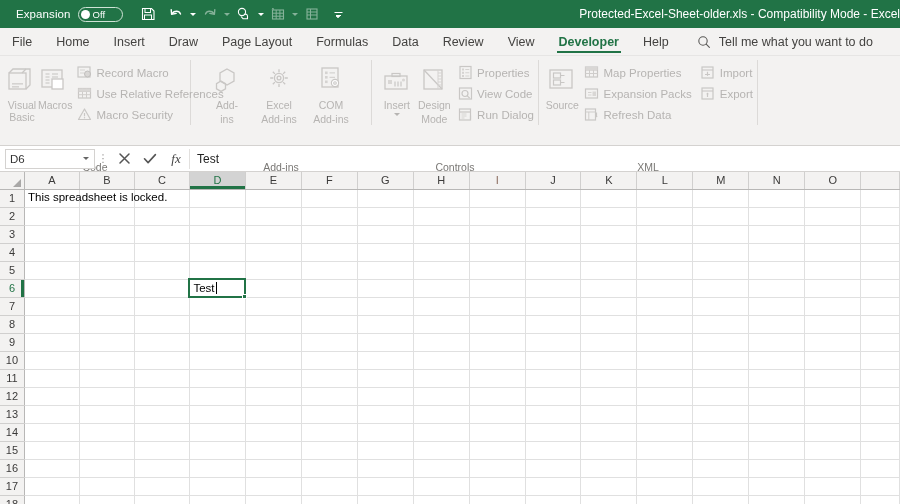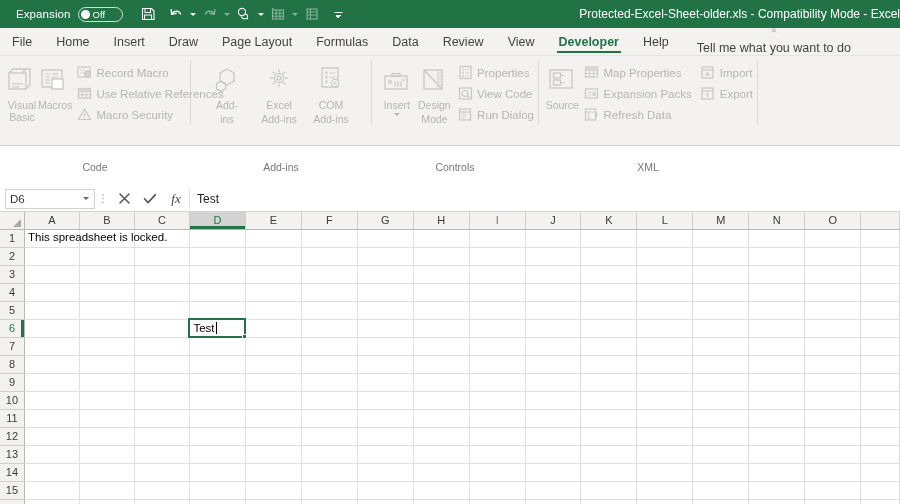--- a/index.html
+++ b/index.html
@@ -44,21 +44,21 @@
     border-bottom: 1px solid #e6e5e4; flex: 0 0 28px;
   }
   .tab {
     display: flex; align-items: center; padding: 0 12px; font-size: 12.5px; color: #444341;
     position: relative; white-space: nowrap; text-align: center;
   }
   .tab.active { color: #217346; font-weight: bold; }
   .tab.active .underline {
     position: absolute; left: 10px; right: 10px; bottom: 2px; height: 2.5px; background: #217346;
   }
-  .tellme { display: flex; align-items: center; gap: 8px; padding-left: 16px; color: #444341; font-size: 12.5px; flex-direction: column; }
+  .tellme { display: flex; align-items: center; gap: 8px; padding-left: 16px; color: #444341; font-size: 12.5px; }
   .tellme .mag { display: block; }
 
   
   .ribbon {
     height: 90px; background: #f3f2f1; display: flex; align-items: stretch;
     border-bottom: 1px solid #d4d2d0; flex: 0 0 90px; position: relative;
   }
   .group { position: relative; display: flex; flex-direction: column; height: 90px; }
   .group-body { flex: 1; display: flex; align-items: flex-start; padding-top: 4px; }
   .group-label {
@@ -77,21 +77,21 @@
   .smallcol { display: flex; flex-direction: column; padding-top: 2px; }
   .smallbtn {
     display: flex; align-items: center; gap: 4px; height: 21px;
     color: #b6b4b2; font-size: 11.5px; padding: 0 4px; white-space: nowrap;
   }
   .smallbtn .ic { width: 16px; height: 16px; display: flex; align-items: center; justify-content: center; }
 
   
   .formulabar {
     height: 26px; background: #ffffff; display: flex; align-items: center;
-    border-bottom: 1px solid #d4d2d0; flex: 0 0 26px; margin-top: 40px;
+    border-bottom: 1px solid #d4d2d0; flex: 0 0 26px;
   }
   .namebox {
     width: 90px; height: 20px; margin-left: 5px; border: 1px solid #d4d2d0; background: #fff;
     display: flex; align-items: center; padding: 0 4px; font-size: 11.5px; color: #333; position: relative;
   }
   .namebox .nb-caret { position: absolute; right: 5px; border-left: 3px solid transparent; border-right: 3px solid transparent; border-top: 3.5px solid #666; }
   .dots { width: 16px; text-align: center; color: #9b9997; font-size: 11px; letter-spacing: 0; line-height: 9px; }
   .fbtns { display: flex; align-items: center; gap: 0; }
   .fbtn { width: 26px; height: 22px; display: flex; align-items: center; justify-content: center; color: #555; }
   .fx { font-style: italic; font-size: 13px; font-family: "Liberation Serif", serif; color: #444; }

